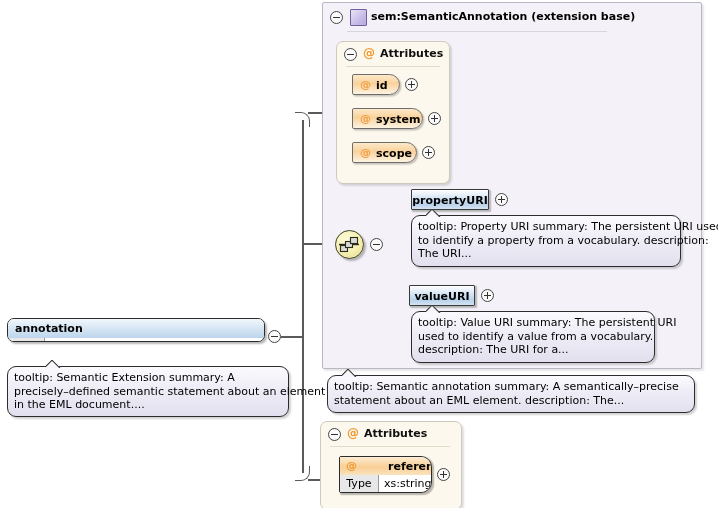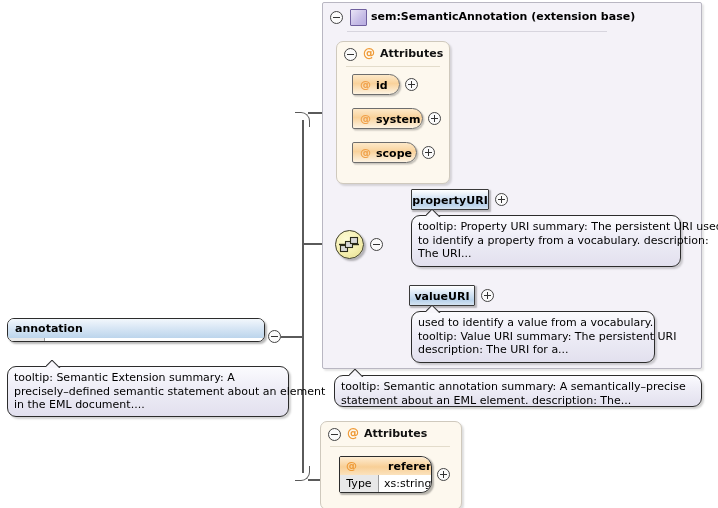--- a/index.html
+++ b/index.html
@@ -258,22 +258,22 @@
 
     <div class="pill-el" style="left:86px;top:282px;width:66px;">
       <span class="nm">valueURI</span>
     </div>
     <div class="tog plus" style="left:158px;top:286px;"></div>
 
     <div class="tip" style="left:88px;top:308px;width:244px;height:52px;">
       <span class="notch" style="left:14px;">
           <i></i>
         </span>
+      <span class="tipline">tooltip: Value URI summary: The persistent URI</span>
       <span class="tipline">used to identify a value from a vocabulary.</span>
-      <span class="tipline">tooltip: Value URI summary: The persistent URI</span>
       <span class="tipline">description: The URI for a...</span>
     </div>
   </div>
 
   <div class="elbox">
     <div class="elbox-hd">
       <span>annotation</span>
     </div>
     <div class="elbox-rw">
       <span class="k">Type</span>
@@ -284,21 +284,21 @@
 
   <div class="tip" style="left:7px;top:366px;width:282px;height:51px;">
     <span class="notch" style="left:38px;">
         <i></i>
       </span>
     <span class="tipline">tooltip: Semantic Extension summary: A</span>
     <span class="tipline">precisely–defined semantic statement about an element</span>
     <span class="tipline">in the EML document....</span>
   </div>
 
-  <div class="tip" style="left:334px;top:375px;width:368px;height:32px;">
+  <div class="tip" style="left:327px;top:375px;width:368px;height:38px;">
     <span class="notch" style="left:14px;">
         <i></i>
       </span>
     <span class="tipline">tooltip: Semantic annotation summary: A semantically–precise</span>
     <span class="tipline">statement about an EML element. description: The...</span>
   </div>
 
   <div class="attr-box" style="left:320px;top:421px;width:140px;height:87px;">
     <div class="tog" style="left:7px;top:6px;"></div>
     <div class="attr-at" style="left:26px;top:4px;">@</div>

